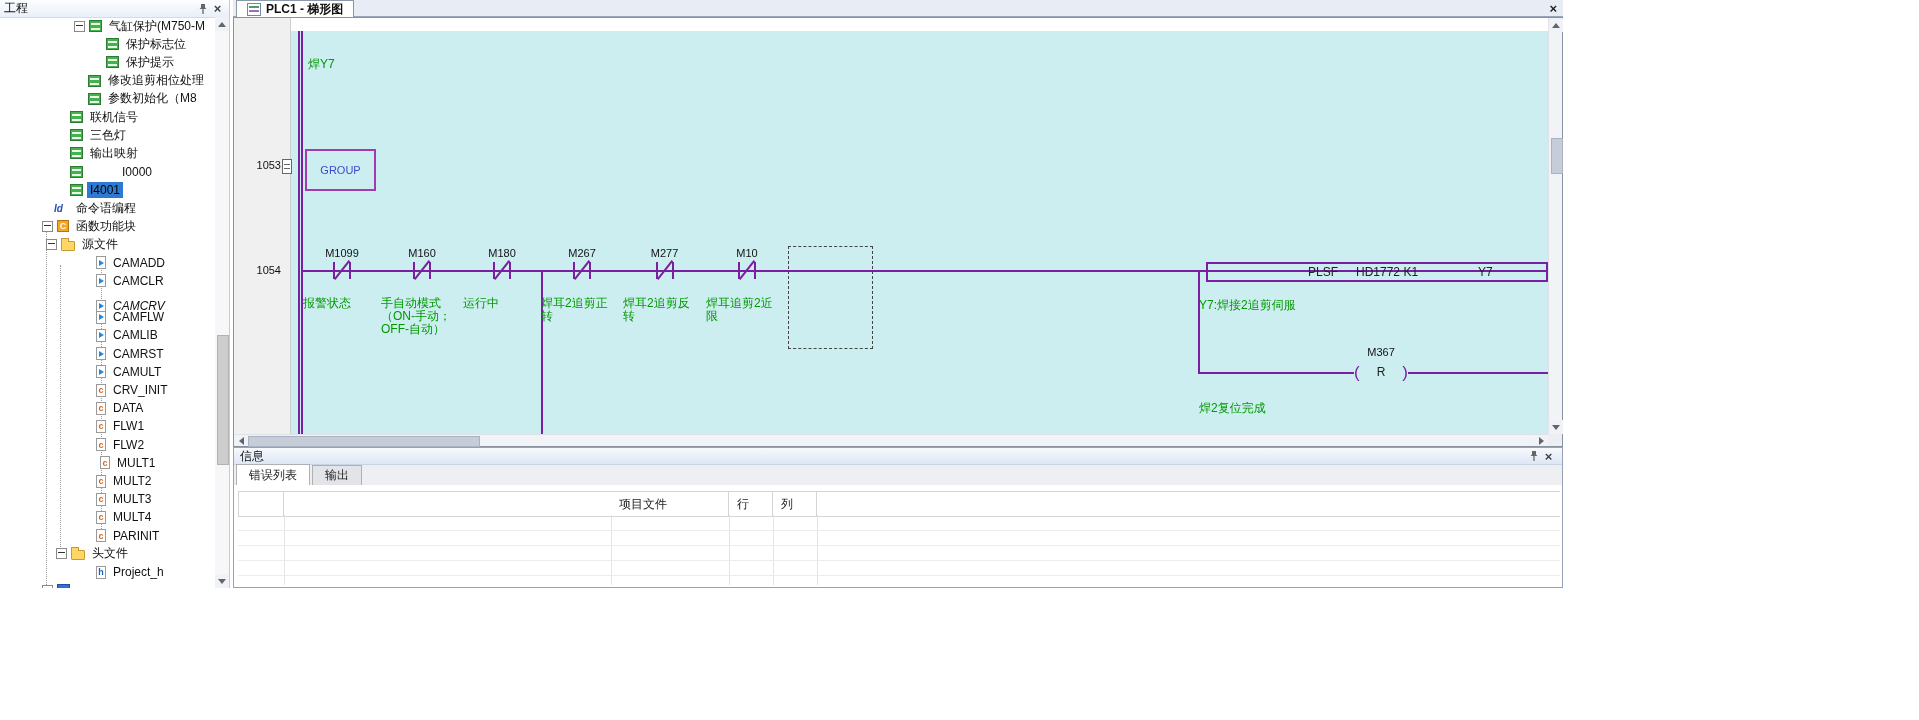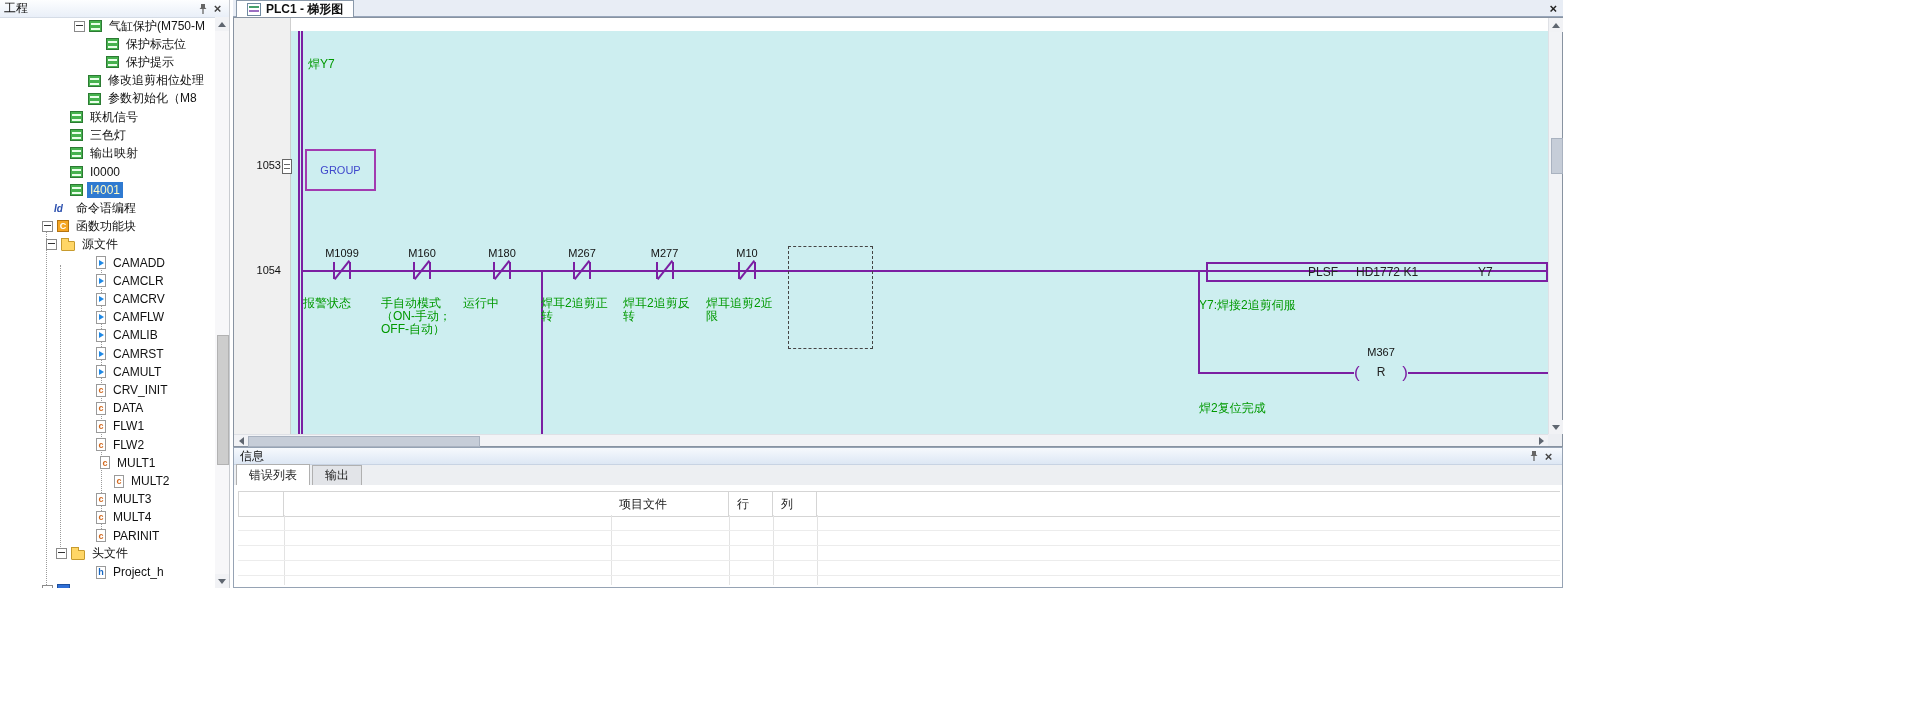--- a/index.html
+++ b/index.html
@@ -8,21 +8,21 @@
   
   .project-panel{position:absolute;left:0;top:0;width:230px;height:588px;background:#fff;border-right:1px solid #c9ccd1;box-sizing:border-box;}
   .panel-title{height:17px;display:flex;align-items:center;padding:0 4px;font-size:12px;color:#111;
                background:linear-gradient(#fdfeff,#e9eff8);border-bottom:1px solid #d5dce6;}
   .panel-title .spacer{flex:1}
   .tbtn{width:15px;height:14px;display:flex;align-items:center;justify-content:center;color:#444;font-size:12px;line-height:1;cursor:default;}
   .close-x::before{content:"\00d7";font-weight:bold;font-size:13px;}
   .tree{position:absolute;left:0;top:17px;width:216px;height:571px;overflow:hidden;}
   .tree-row{position:absolute;left:0;right:0;height:18.2px;display:flex;align-items:center;font-size:12px;color:#111;white-space:nowrap;}
   .tree-row .label{padding:1px 3px;}
-  .tree-row.selected .label{background:#2f7ad1;color:#fef9c3;}
+  .tree-row.selected .label{background:#2f7ad1;color:#000000;}
   .expander{flex:0 0 auto;width:9px;height:9px;border:1px solid #8a8a8a;background:#fff;position:relative;margin-right:4px;}
   .expander::after{content:"";position:absolute;left:1px;right:1px;top:3px;border-top:1px solid #333;}
   .ti{flex:0 0 auto;margin-right:4px;box-sizing:border-box;}
   .ti-ladder{width:13px;height:12px;background:#46b24e;border:1px solid #2c7a33;position:relative;}
   .ti-ladder::before,.ti-ladder::after{content:"";position:absolute;left:1px;right:1px;border-top:2px solid #eaffea;}
   .ti-ladder::before{top:2px}.ti-ladder::after{top:7px}
   .ti-folder{width:14px;height:10px;background:#ffd666;border:1px solid #c79b2e;border-radius:1px;position:relative;margin-top:3px;}
   .ti-folder::before{content:"";position:absolute;left:-1px;top:-4px;width:6px;height:3px;background:#ffd666;border:1px solid #c79b2e;border-bottom:none;}
   .ti-id{width:15px;font-size:10px;font-weight:bold;font-style:italic;color:#2b4fae;}
   .ti-id::before{content:"Id";}
@@ -153,21 +153,21 @@
           <span class="label">联机信号</span>
         </div>
         <div class="tree-row" style="top: 109.2px; padding-left: 70px;">
           <span class="ti ti-ladder"></span>
           <span class="label">三色灯</span>
         </div>
         <div class="tree-row" style="top: 127.4px; padding-left: 70px;">
           <span class="ti ti-ladder"></span>
           <span class="label">输出映射</span>
         </div>
-        <div class="tree-row" style="top: 145.6px; padding-left: 70px;">
+        <div class="tree-row" style="top: 145.6px; padding-left: 70px; gap: 32px;">
           <span class="ti ti-ladder"></span>
           <span class="label">I0000</span>
         </div>
         <div class="tree-row selected" style="top: 163.8px; padding-left: 70px;">
           <span class="ti ti-ladder"></span>
           <span class="label">I4001</span>
         </div>
         <div class="tree-row" style="top: 182px; padding-left: 54px;">
           <span class="ti ti-id"></span>
           <span class="label">命令语编程</span>
@@ -183,21 +183,21 @@
           <span class="label">源文件</span>
         </div>
         <div class="tree-row" style="top: 236.6px; padding-left: 96px;">
           <span class="ti ti-camfile ti-page"></span>
           <span class="label">CAMADD</span>
         </div>
         <div class="tree-row" style="top: 254.8px; padding-left: 96px;">
           <span class="ti ti-camfile ti-page"></span>
           <span class="label">CAMCLR</span>
         </div>
-        <div class="tree-row" style="top: 273px; padding-left: 96px;">
+        <div class="tree-row" style="top: 280px; padding-left: 96px; font-style: italic;">
           <span class="ti ti-camfile ti-page"></span>
           <span class="label">CAMCRV</span>
         </div>
         <div class="tree-row" style="top: 291.2px; padding-left: 96px;">
           <span class="ti ti-camfile ti-page"></span>
           <span class="label">CAMFLW</span>
         </div>
         <div class="tree-row" style="top: 309.4px; padding-left: 96px;">
           <span class="ti ti-camfile ti-page"></span>
           <span class="label">CAMLIB</span>
@@ -223,21 +223,21 @@
           <span class="label">FLW1</span>
         </div>
         <div class="tree-row" style="top: 418.6px; padding-left: 96px;">
           <span class="ti ti-cfile ti-page"></span>
           <span class="label">FLW2</span>
         </div>
         <div class="tree-row" style="top: 436.8px; padding-left: 100px;">
           <span class="ti ti-cfile ti-page"></span>
           <span class="label">MULT1</span>
         </div>
-        <div class="tree-row" style="top: 455px; padding-left: 96px; margin-left: 18px;">
+        <div class="tree-row" style="top: 455px; padding-left: 96px;">
           <span class="ti ti-cfile ti-page"></span>
           <span class="label">MULT2</span>
         </div>
         <div class="tree-row" style="top: 473.2px; padding-left: 96px;">
           <span class="ti ti-cfile ti-page"></span>
           <span class="label">MULT3</span>
         </div>
         <div class="tree-row" style="top: 491.4px; padding-left: 96px;">
           <span class="ti ti-cfile ti-page"></span>
           <span class="label">MULT4</span>

